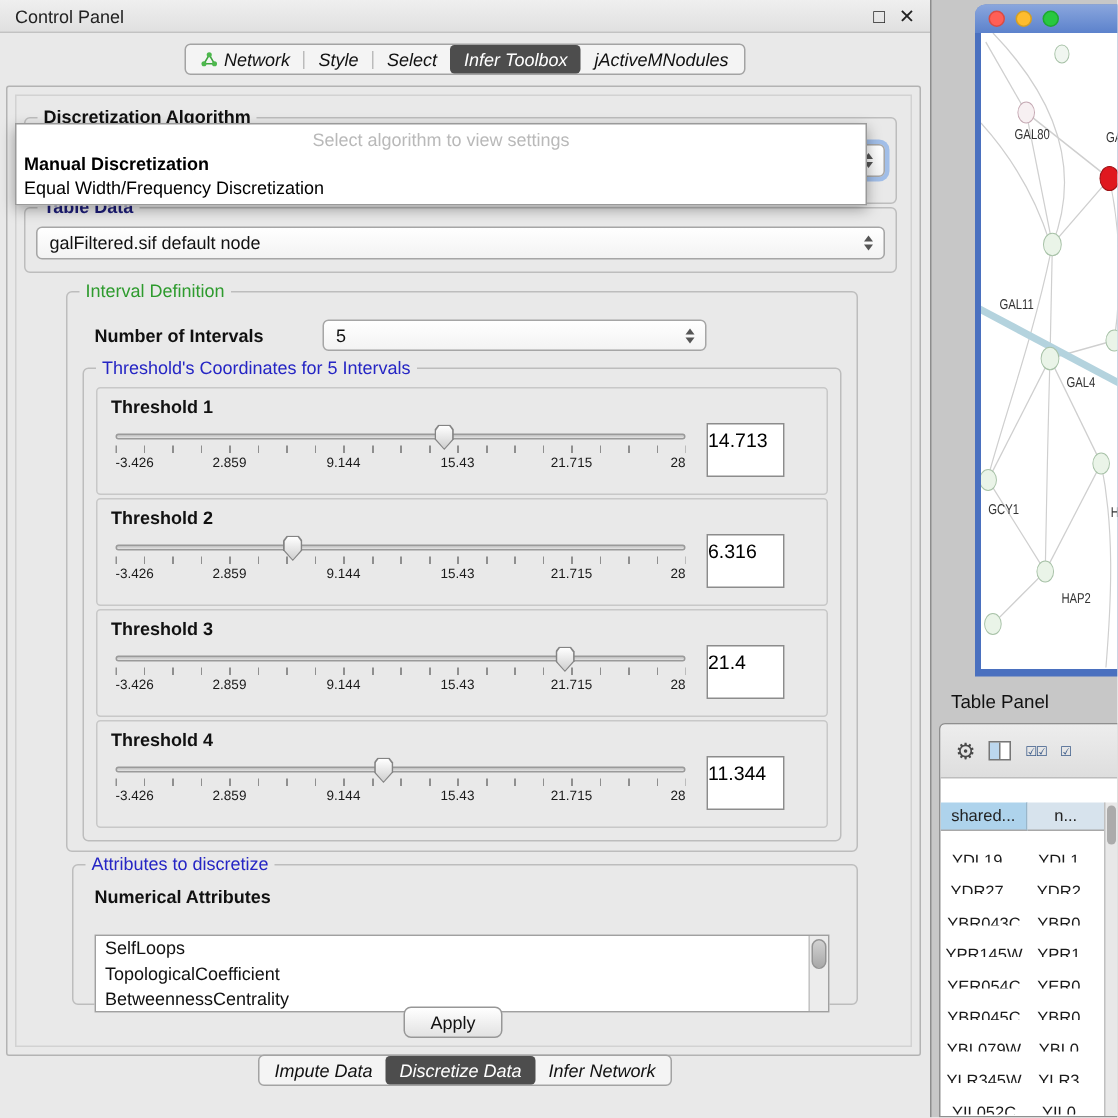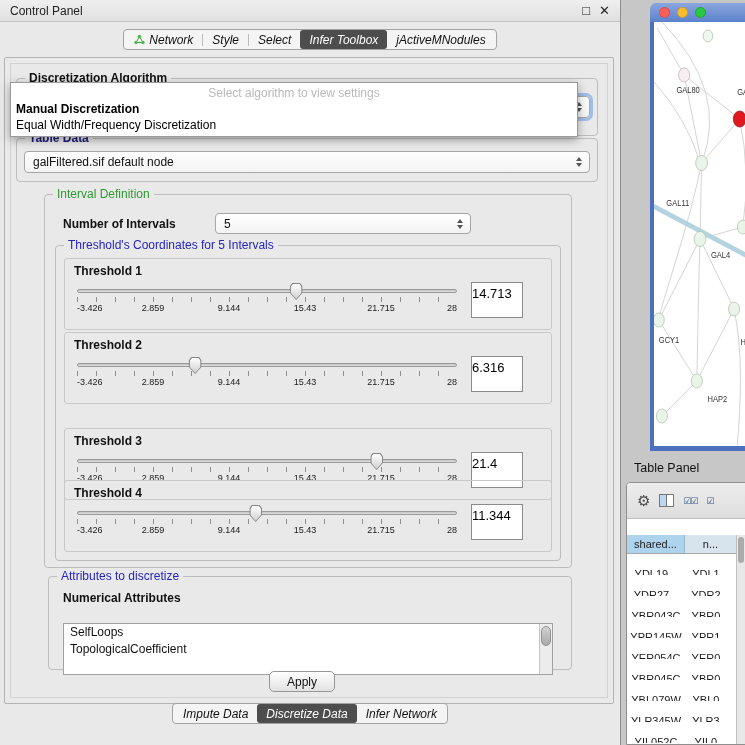--- a/index.html
+++ b/index.html
@@ -56,21 +56,21 @@
            border:1px solid #9a9a9a; box-shadow:0 3px 9px rgba(0,0,0,.35); padding:2px 0 3px 0; }
   .popup-prompt { text-align:center; color:#b9b9b9; font-size:12px; line-height:16px; }
   .popup-option { font-size:12px; line-height:16px; padding-left:5px; color:#000; }
   .popup-option.bold { font-weight:bold; }
 
   .num-label { position:absolute; left:18px; top:22px; font-size:12px; font-weight:bold; color:#111; }
   .num-combo { left:170px; top:18px; width:256px; height:21px; }
 
   .thr-group { left:10px; top:50px; width:506px; height:316px; }
   .thr-panel { position:absolute; left:8px; width:488px; height:72px; border:1px solid #c8c8c8; border-radius:3px; }
-  .thr-panel.p0 { top:12px; } .thr-panel.p1 { top:86px; } .thr-panel.p2 { top:160px;margin-top:22px; } .thr-panel.p3 { top:234px; }
+  .thr-panel.p0 { top:12px; } .thr-panel.p1 { top:86px; } .thr-panel.p2 { top:160px; } .thr-panel.p3 { top:234px; }
   .thr-label { position:absolute; left:9px; top:5px; font-size:12px; font-weight:bold; color:#111; }
   .thr-row { position:absolute; left:12px; right:28px; top:23px; display:flex; align-items:flex-start; gap:14px; }
   .slider { flex:1; position:relative; padding-top:7px; }
   .track { position:relative; height:4px; background:linear-gradient(#bfbfbf,#e4e4e4);
            border:1px solid #9a9a9a; border-radius:2px; }
   .thumb { position:absolute; top:-7px; width:13px; height:17px; transform:translateX(-50%); }
   .thumb::before { content:""; position:absolute; inset:0; background:#848484;
       clip-path:polygon(20% 0,80% 0,100% 20%,100% 58%,50% 100%,0 58%,0 20%); }
   .thumb::after { content:""; position:absolute; inset:1px; background:linear-gradient(#ffffff,#cfcfcf);
       clip-path:polygon(20% 0,80% 0,100% 20%,100% 58%,50% 100%,0 58%,0 20%); }
@@ -318,20 +318,21 @@
       </div>
     </div>
 
     <div class="group attr-group">
       <span class="gtitle blue">Attributes to discretize</span>
       <div class="attr-title">Numerical Attributes</div>
       <div class="listbox">
         <div class="list-items">
             <div class="list-item">SelfLoops</div>
             <div class="list-item">TopologicalCoefficient</div>
+            <div class="list-item">BetweennessCentrality</div>
           </div>
         <div class="vscroll">
           <div class="vthumb"></div>
         </div>
       </div>
     </div>
 
     <button class="apply">Apply</button>
 
     <div class="tabbar bottom-tabbar">

